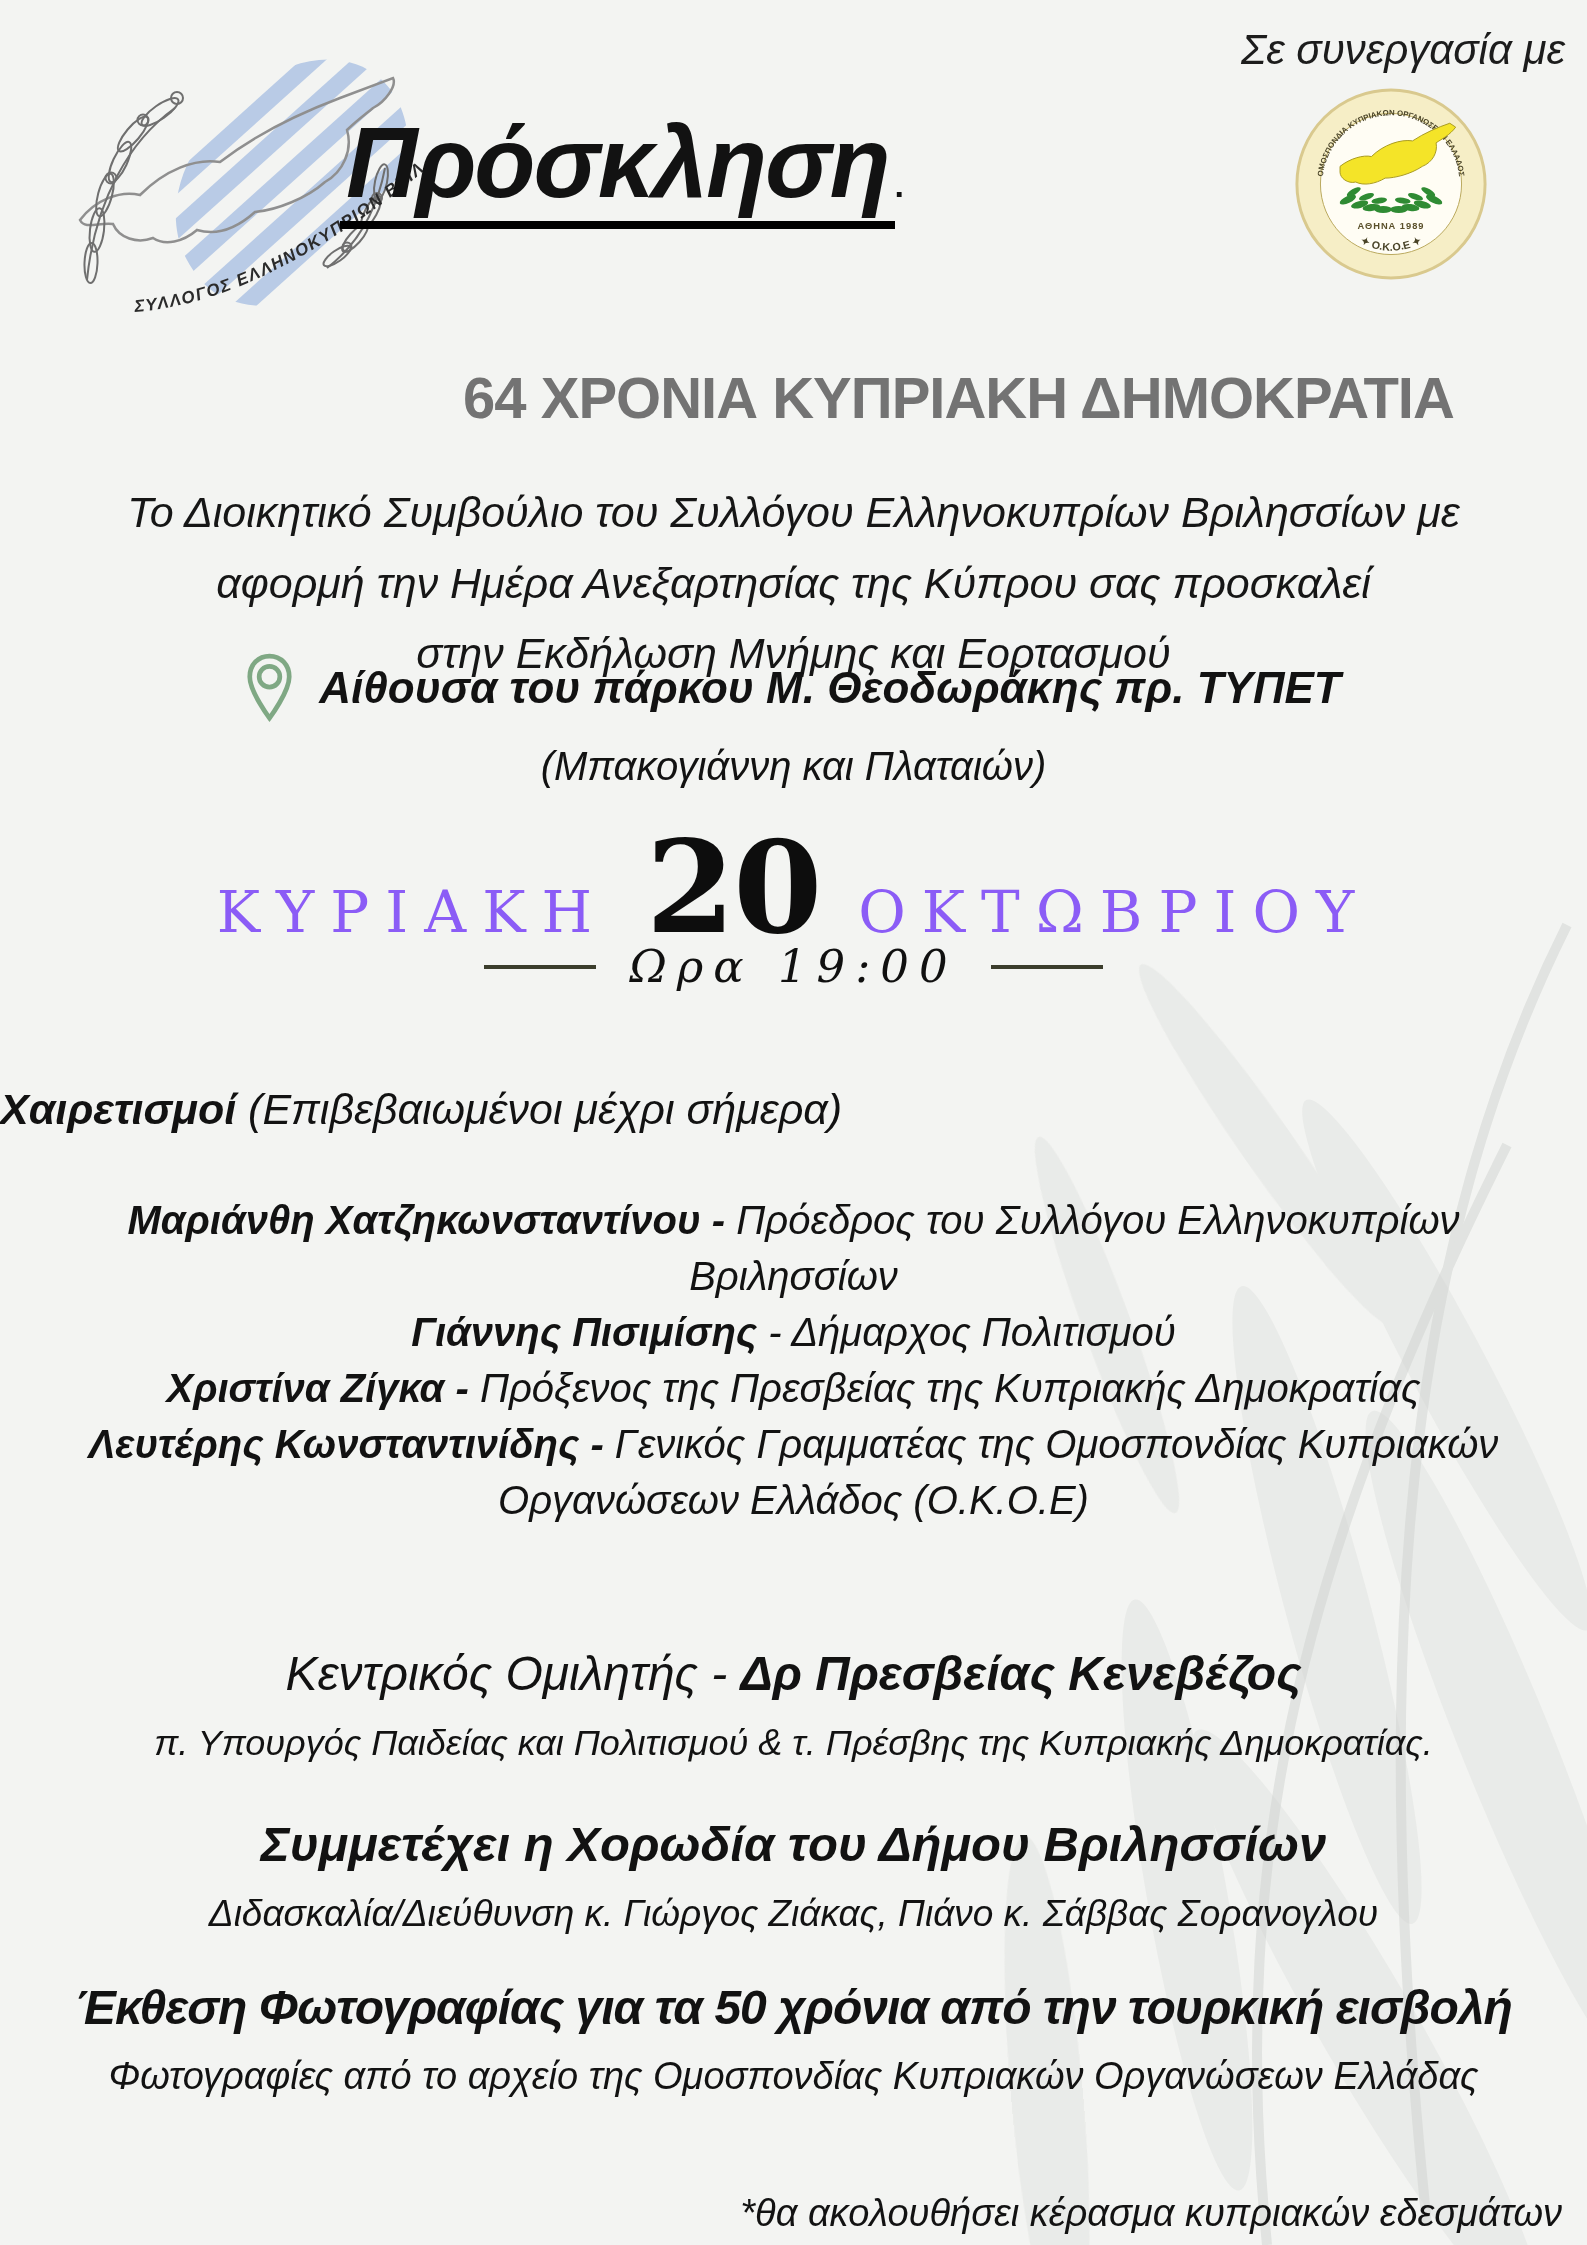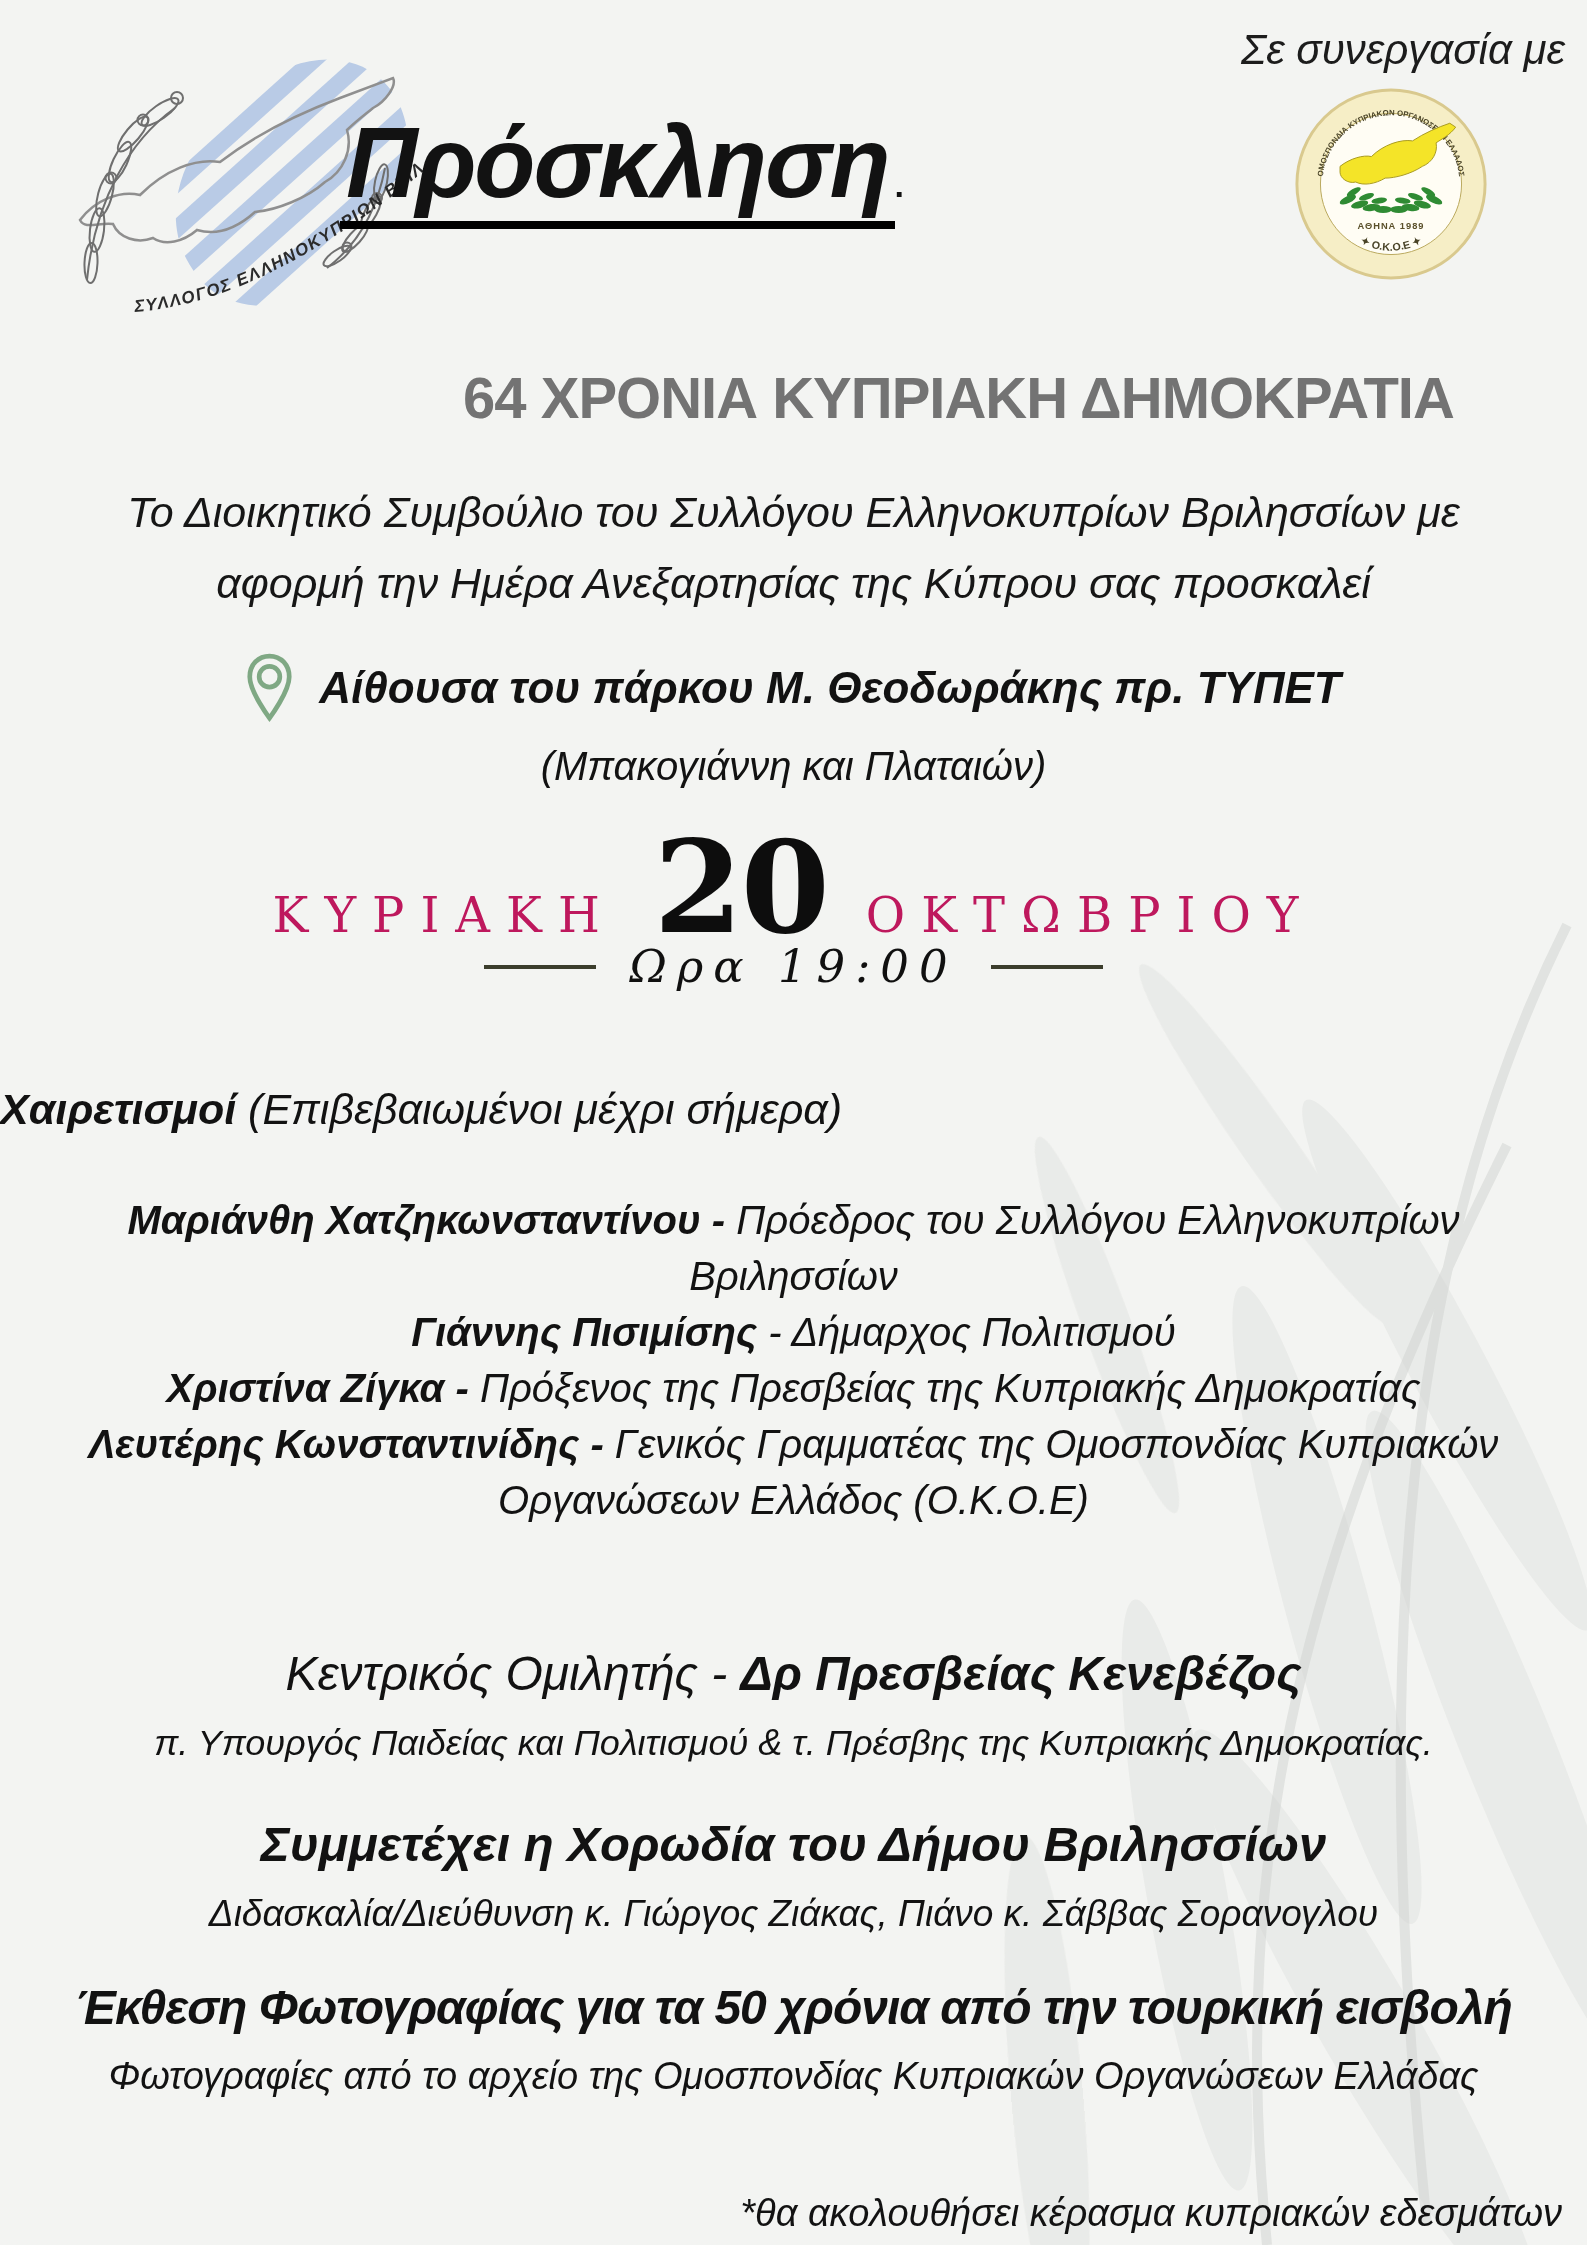--- a/index.html
+++ b/index.html
@@ -30,21 +30,21 @@
   .intro{top:477px;font-size:43px;font-style:italic;line-height:1.64;color:#161616;}
 
   
   .loc-row{top:652px;left:0;right:0;display:flex;justify-content:center;align-items:center;gap:26px;}
   .venue{font-size:44px;font-weight:700;font-style:italic;white-space:nowrap;}
   .address{top:744px;font-size:40px;font-style:italic;}
 
   
   .date-row{top:812px;left:0;right:0;display:flex;justify-content:center;align-items:baseline;gap:38px;
     font-family:"DejaVu Serif","Liberation Serif",serif;}
-  .day,.month{font-size:48px;letter-spacing:16px;font-weight:400;color:#be185d;}
+  .day,.month{font-size:58px;letter-spacing:16px;font-weight:400;color:#8b5cf6;}
   .date-num{font-size:128px;font-weight:700;letter-spacing:-2px;color:#0d0d0d;}
   .time-row{top:940px;left:0;right:0;display:flex;justify-content:center;align-items:center;gap:33px;}
   .rule{width:112px;height:4px;background:#3b3d2c;}
   .time{font-family:"DejaVu Serif","Liberation Serif",serif;font-style:italic;
     font-size:45px;letter-spacing:10px;color:#101010;}
 
   
   .greet-head{top:1085px;left:0;right:75px;text-align:left;font-size:43px;font-style:italic;white-space:nowrap;}
   .speakers{top:1192px;left:20px;right:20px;text-align:center;font-size:40px;font-style:italic;line-height:1.4;}
   .speakers .name{font-weight:700;}
@@ -167,20 +167,21 @@
 
   <div class="abs title-wrap">
     <span class="title">Πρόσκληση</span><span class="title-period">.</span>
   </div>
 
   <div class="abs subtitle">64 ΧΡΟΝΙΑ ΚΥΠΡΙΑΚΗ ΔΗΜΟΚΡΑΤΙΑ</div>
 
   <div class="abs center intro">
     <div class="nowrap">Το Διοικητικό Συμβούλιο του Συλλόγου Ελληνοκυπρίων Βριλησσίων με</div>
     <div class="nowrap">αφορμή την Ημέρα Ανεξαρτησίας της Κύπρου  σας προσκαλεί</div>
+    <div class="nowrap">στην Εκδήλωση Μνήμης και Εορτασμού</div>
   </div>
 
   <div class="abs loc-row">
     <svg width="47" height="72" viewBox="0 0 50 76">
       <path d="M25,4 C12.8,4 4,13.5 4,26 C4,42 25,70 25,70 C25,70 46,42 46,26 C46,13.5 37.2,4 25,4 Z" fill="none" stroke="#7fa884" stroke-width="5"></path>
       <circle cx="25" cy="26" r="11" fill="none" stroke="#7fa884" stroke-width="5"></circle>
     </svg>
     <span class="venue">Αίθουσα του πάρκου Μ. Θεοδωράκης πρ. ΤΥΠΕΤ</span>
   </div>
   <div class="abs center address nowrap">(Μπακογιάννη και Πλαταιών)</div>

